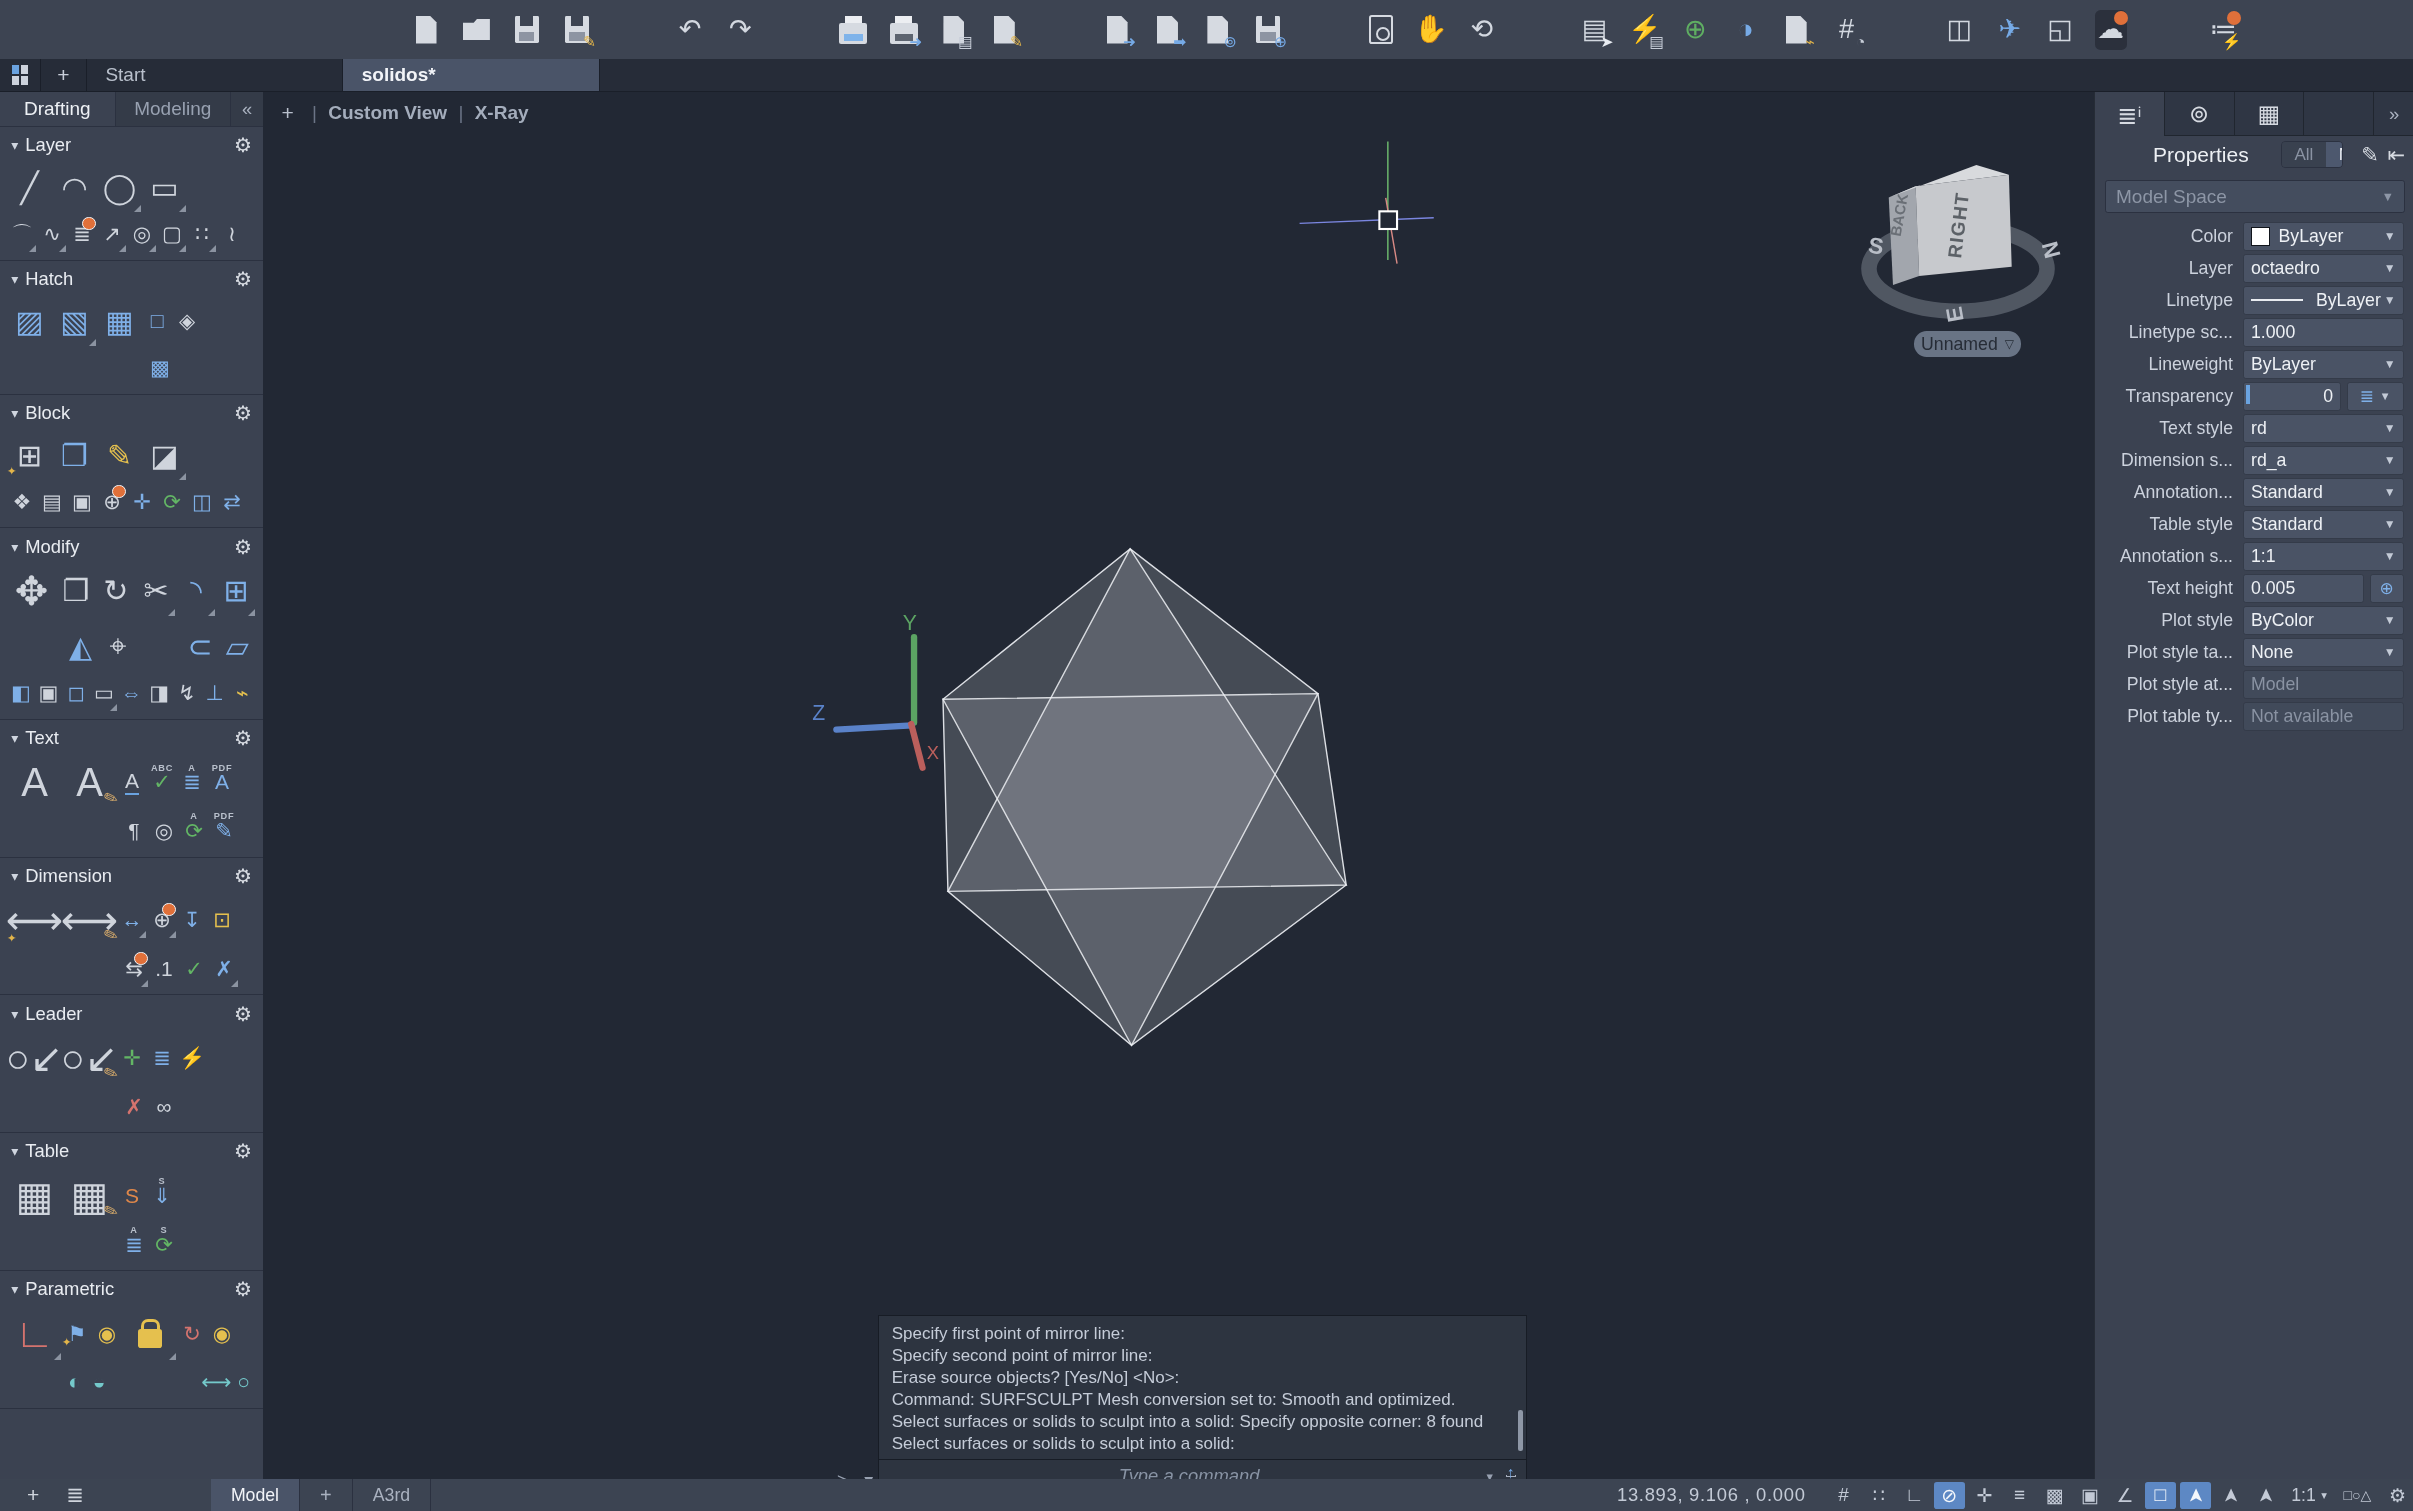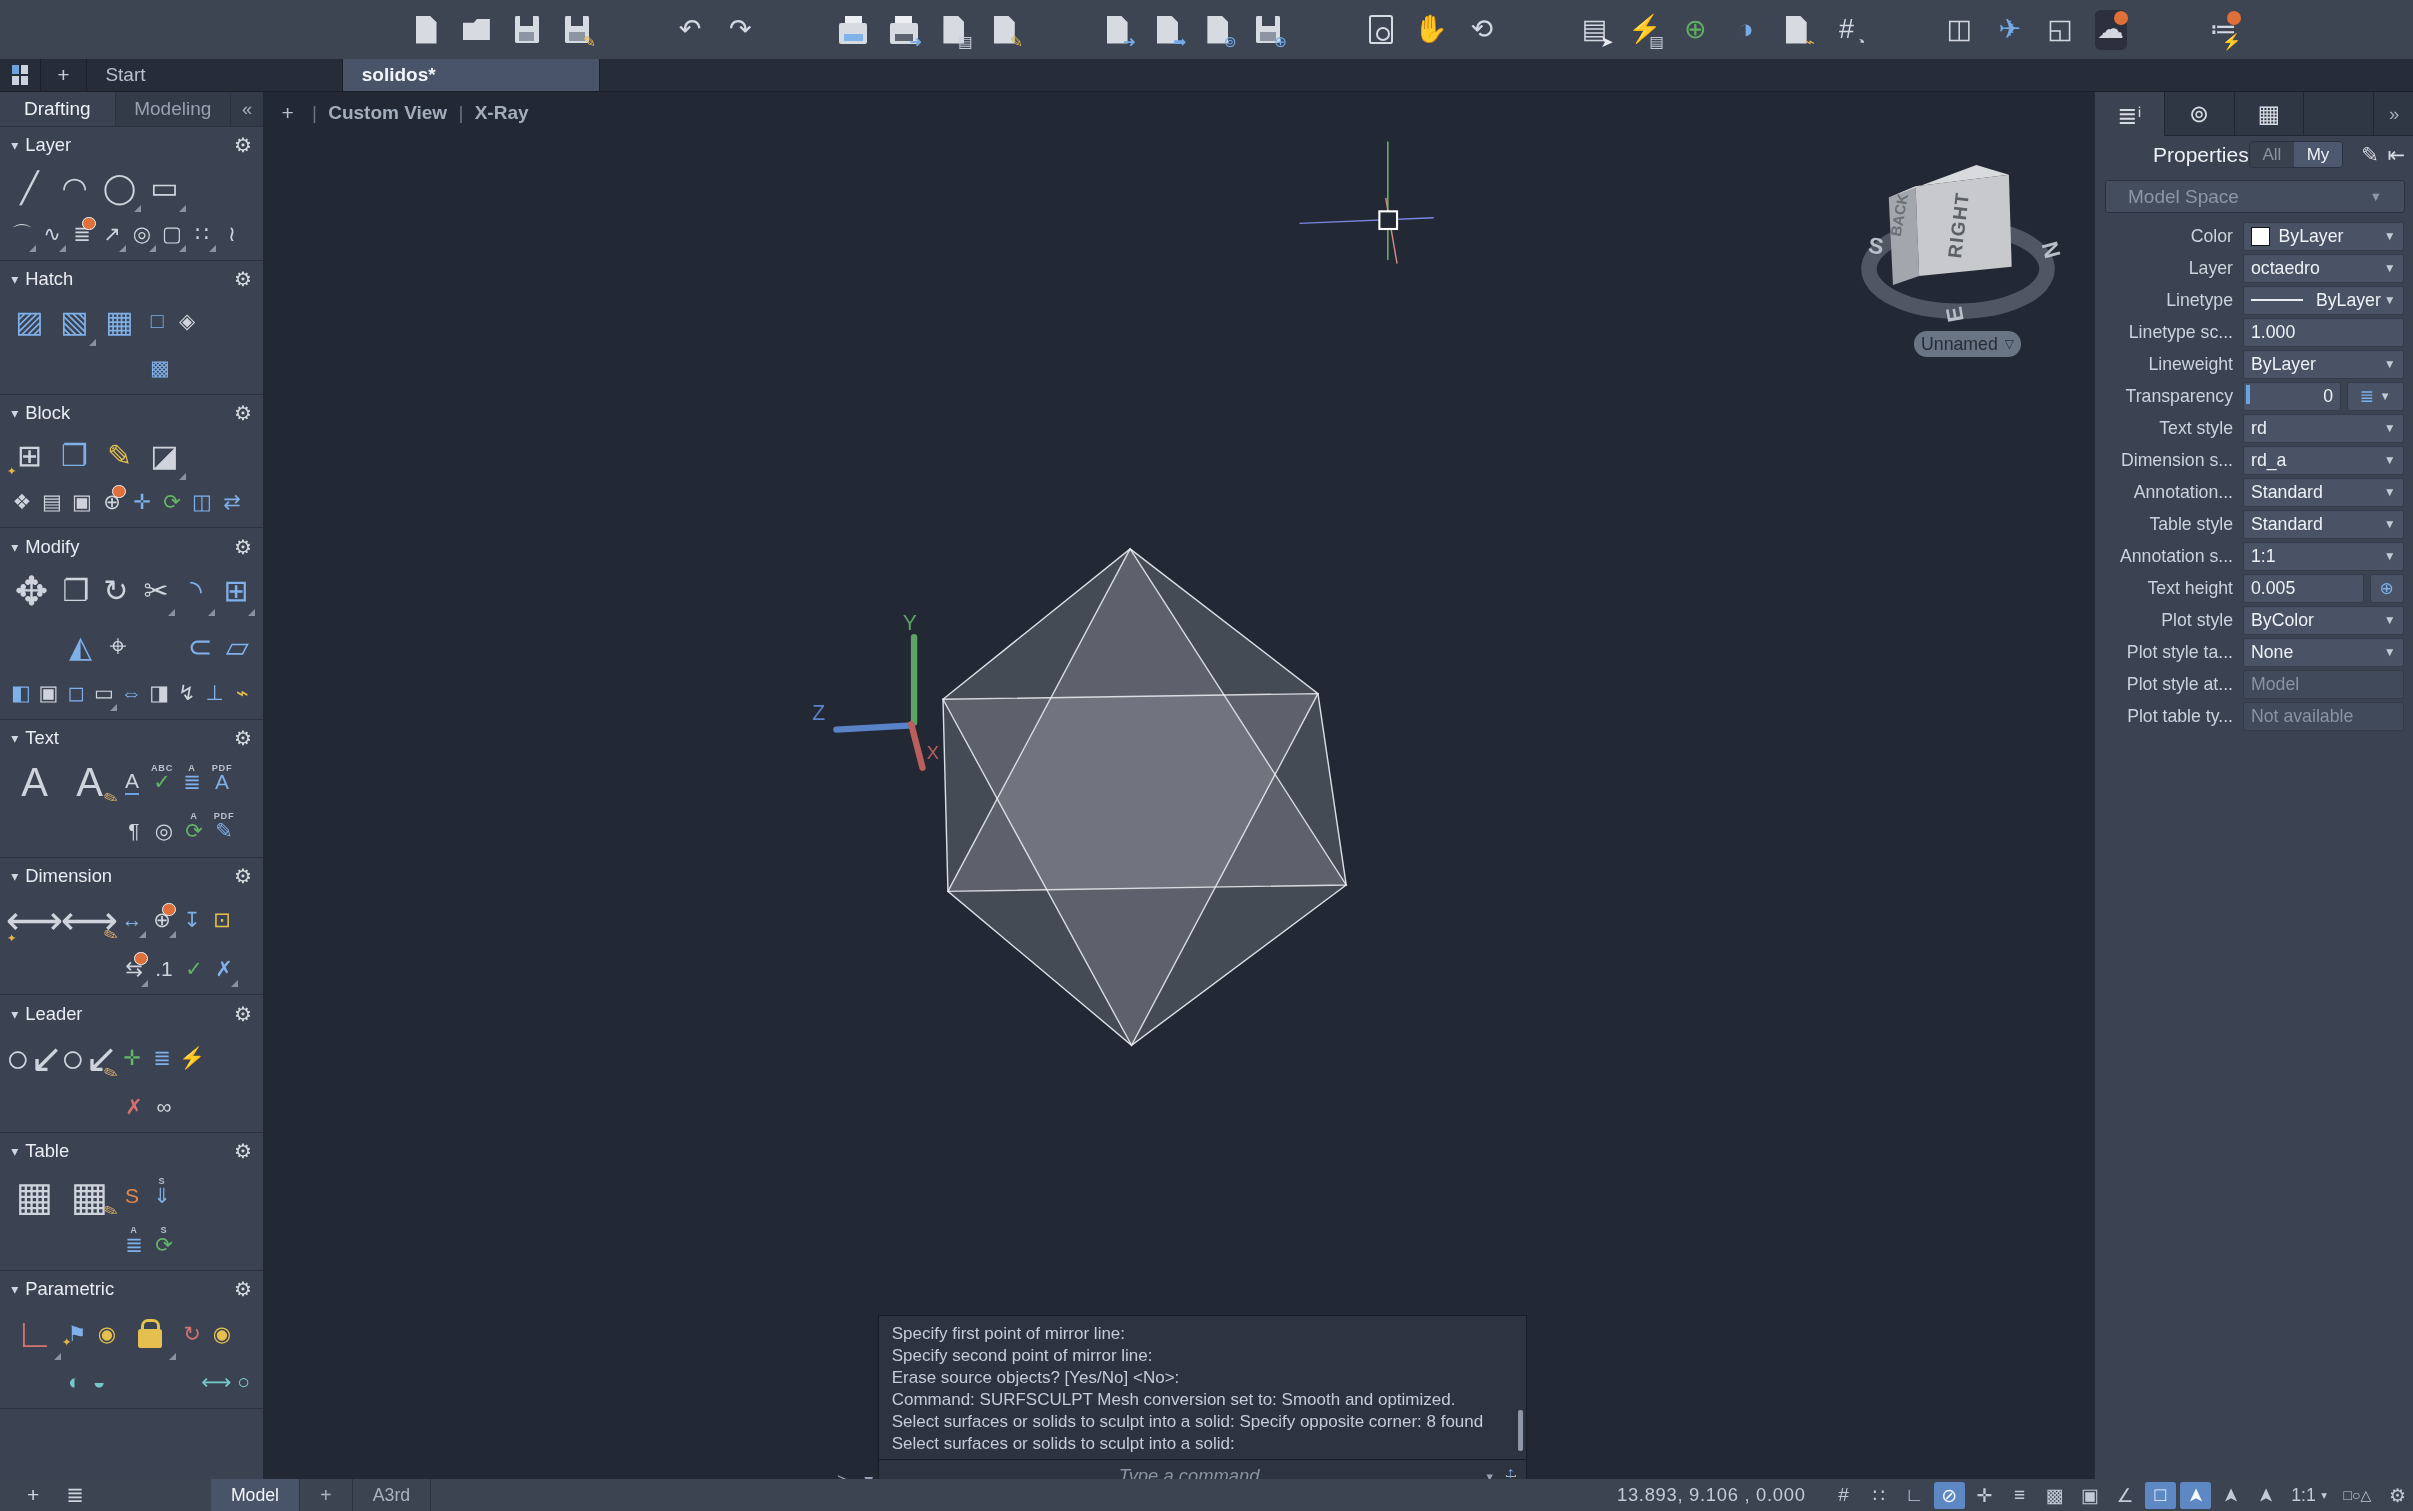--- a/index.html
+++ b/index.html
@@ -90,27 +90,27 @@
   .cmd-prompt{position:absolute;left:574px;top:1378px;color:#98a1b1;font-size:17.7px;display:flex;gap:7px;align-items:center;}
 
   
   #props{position:absolute;left:2094px;top:92px;width:320px;height:1388px;background:#3b4251;border-left:0.7px solid #262c36;}
   #prop-tabs{display:flex;height:44px;}
   .ptab{flex:1;display:flex;align-items:center;justify-content:center;background:#2f3644;border-right:0.7px solid #20262f;border-bottom:0.7px solid #20262f;color:#d6dae1;font-size:24px;}
   .ptab.active{background:#3b4251;border-bottom:none;}
   .ptab.more{flex:0 0 40px;color:#aab2c0;font-size:18.4px;}
   #prop-title-row{display:flex;align-items:center;height:37px;padding:0 10px;}
   #prop-title{color:#edf0f4;font-size:21px;flex:1;margin-left:48px;}
-  .seg{display:flex;border:0.7px solid #2b3140;border-radius:4.2px;overflow:hidden;margin-right:10px;}
+  .seg{display:flex;border:0.7px solid #2b3140;border-radius:4.2px;overflow:hidden;margin-right:10px;margin-left:32px;}
   .seg div{padding:2.8px 12.7px;font-size:17px;}
   .seg .all{background:#39414f;color:#8a93a3;}
   .seg .my{background:#4d586e;color:#eef1f5;}
   .ptool{color:#d6dae1;font-size:21px;margin-left:8.5px;}
   #space-combo{margin:7px 10px;height:31px;background:#444d5e;border:0.7px solid #2b3140;border-radius:2.8px;
-               display:flex;align-items:center;padding:0 22px;color:#8d96a6;font-size:19px;}
+               display:flex;align-items:center;padding:0 10px;color:#8d96a6;font-size:19px;}
   #space-combo .caret{margin-left:auto;color:#8d96a6;font-size:12.7px;}
   .prow{display:flex;align-items:center;height:32px;padding-right:11.3px;}
   .plabel{width:138px;text-align:right;color:#ccd2dd;font-size:17.7px;padding-right:10px;flex:none;
           white-space:nowrap;overflow:hidden;}
   .pfield{flex:1;height:27px;background:#4a5365;border:0.7px solid #343b49;border-radius:2.8px;
           display:flex;align-items:center;padding:0 7px;color:#eef1f5;font-size:17.7px;min-width:0;}
   .pfield .caret{margin-left:auto;color:#c3cad6;font-size:12px;}
   .pfield.readonly{background:#414a5a;color:#8a93a3;}
   .swatch{width:17px;height:17px;background:#ffffff;border:1.4px solid #11151c;margin-right:8.5px;flex:none;}
   .ltline{width:52px;height:0;border-top:2.1px solid #e8ebf0;margin-right:10px;flex:none;}

